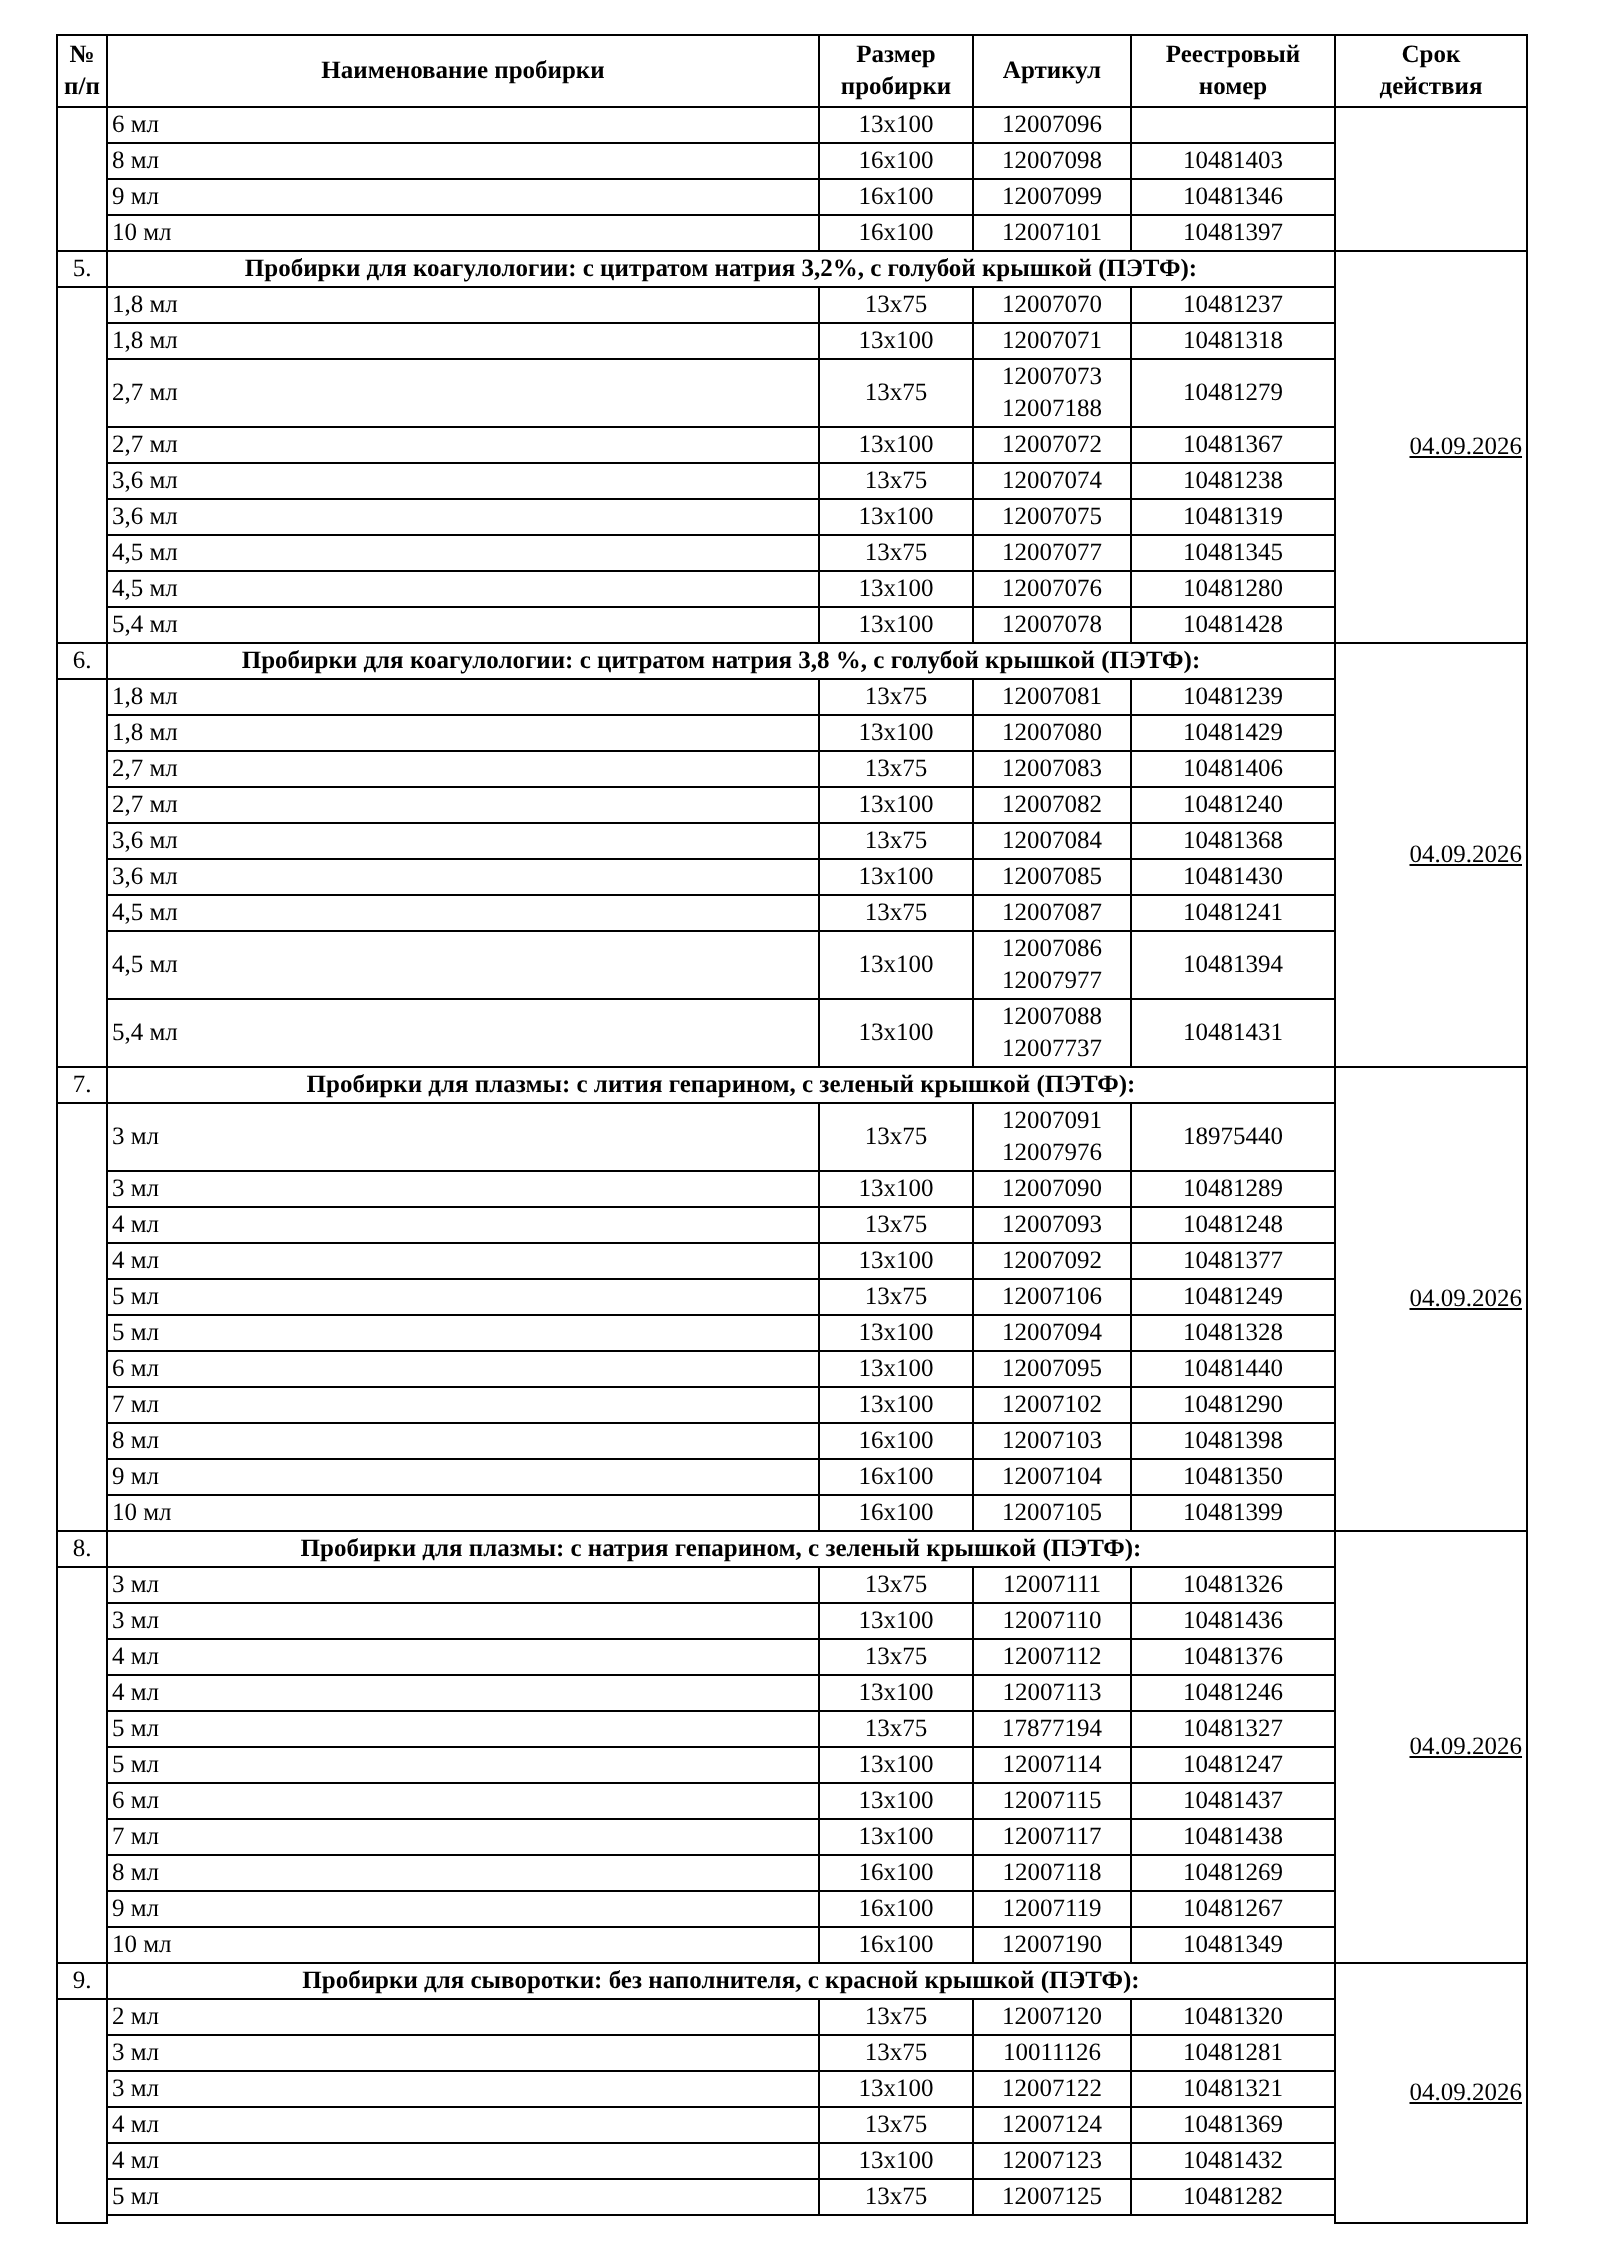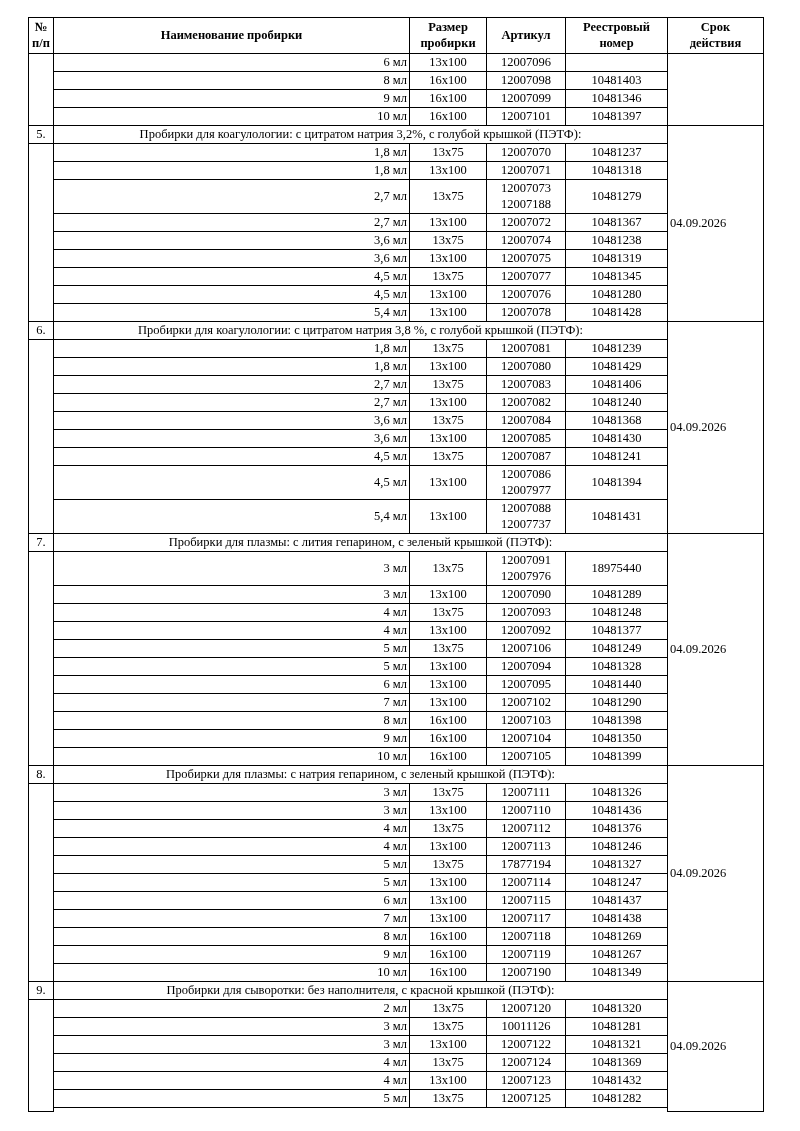--- a/index.html
+++ b/index.html
@@ -41,42 +41,43 @@
   }
   table.registry td {
     font-size: 12.5px;
     line-height: 1.25;
     height: 18px;
     padding: 0 2px;
     vertical-align: middle;
     box-sizing: border-box;
   }
   td.name {
-    text-align: right;
+    text-align: left;
     padding-left: 5px;
   }
   td.c {
     text-align: center;
   }
   td.article {
     white-space: pre-line;
     font-family: Liberation Serif, serif;
   }
   tr.dbl td {
     height: 34px;
   }
   td.section-title {
-    font-weight: normal;
+    font-weight: bold;
     text-align: center;
     font-size: 13px;
     padding: 0 2px;
   }
   td.term {
-    text-align: left;
+    text-align: right;
     vertical-align: middle;
+    text-decoration: underline;
   }
   
   tr.tail td {
     height: 4px;
     border: none;
   }
   td.cut {
     border-bottom: none;
   }
 </style>

